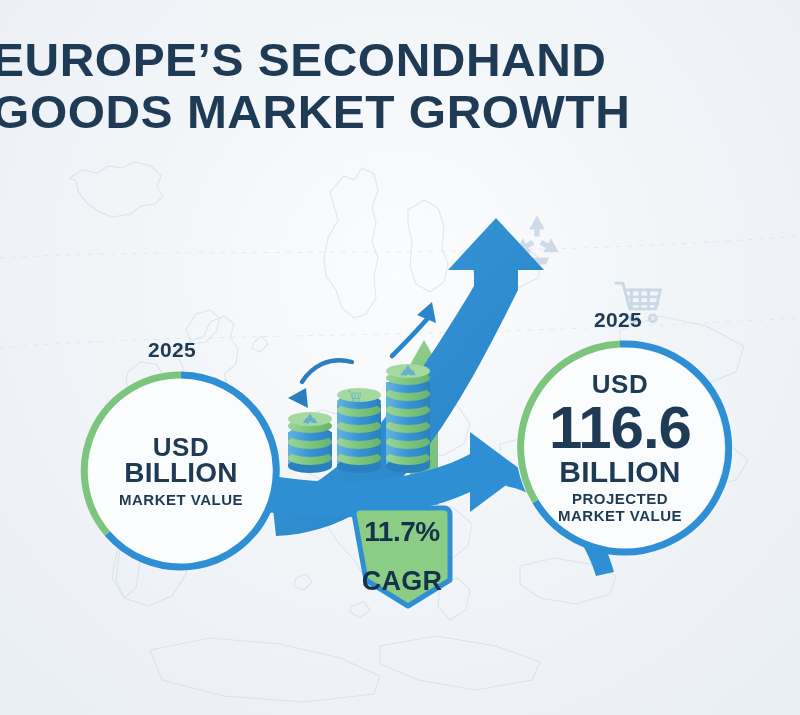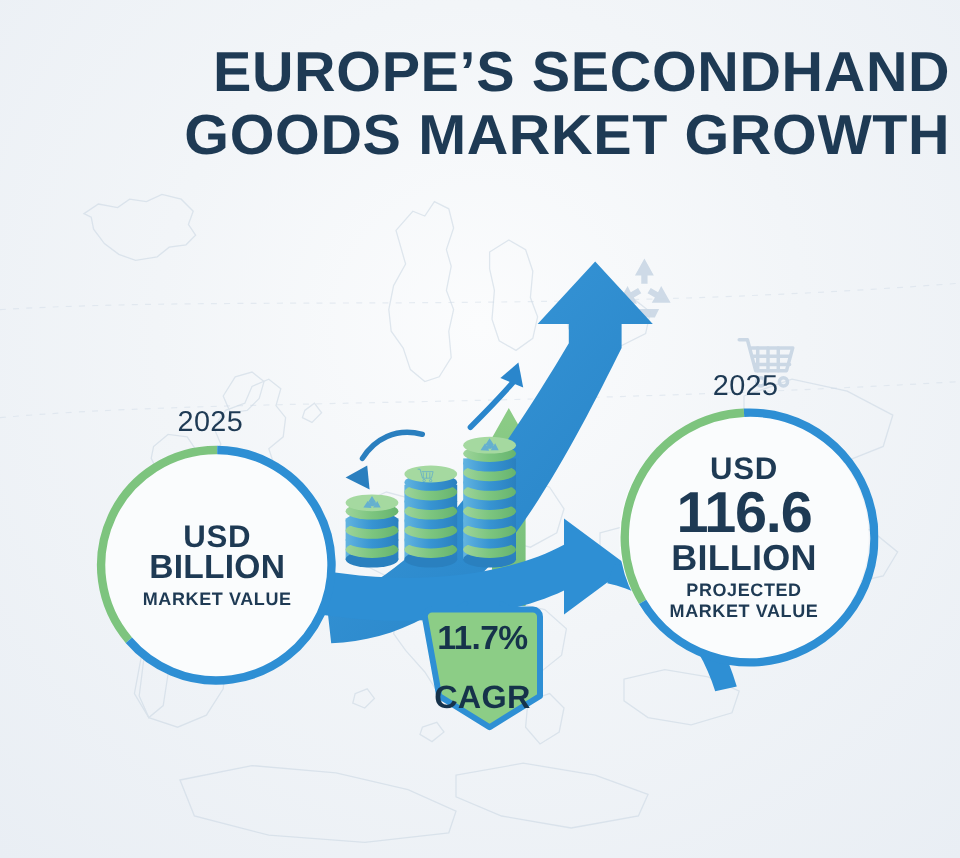--- a/index.html
+++ b/index.html
@@ -22,23 +22,23 @@
   .map-layer {
     position: absolute;
     inset: 0;
     opacity: 1;
     pointer-events: none;
   }
 
   
   .title-block {
     position: absolute;
-    left: 0; right: 16px;
+    left: 0; right: 8px;
     top: 34px;
-    text-align: right;
+    text-align: left;
     z-index: 30;
   }
   .title-line {
     font-size: 47px;
     line-height: 52px;
     font-weight: 800;
     letter-spacing: 0.5px;
     color: #1e3a54;
     font-family: "Liberation Sans", sans-serif;
     transform: scaleX(1.02);
@@ -118,42 +118,42 @@
     font-weight: 700;
     letter-spacing: 0.6px;
     line-height: 24px;
   }
   .c-big {
     font-weight: 800;
     letter-spacing: -1px;
     line-height: 1;
   }
   #circle-left .c-big  { font-size: 58px; margin: 2px 0 2px; }
-  #circle-right .c-big { font-size: 48px; margin: 2px 0 0; }
+  #circle-right .c-big { font-size: 60px; margin: 2px 0 0; }
   .c-billion {
     font-size: 28px;
     font-weight: 800;
     letter-spacing: 0.2px;
     line-height: 28px;
   }
   #circle-right .c-billion { font-size: 30px; }
   .c-sub {
     font-size: 15px;
     font-weight: 700;
     letter-spacing: 0.5px;
     line-height: 17px;
     margin-top: 4px;
   }
   #circle-right .c-sub { font-size: 15px; margin-top: 4px; }
 
   .year-label {
     position: absolute;
     z-index: 26;
-    font-size: 24px;
-    font-weight: 400;
+    font-size: 21px;
+    font-weight: 700;
     color: #1e3a54;
     letter-spacing: 0.3px;
   }
   #year-left  { left: 148px; top: 338px; }
   #year-right { left: 594px; top: 308px; }
 
   
   #cagr-badge {
     position: absolute;
     left: 348px;

